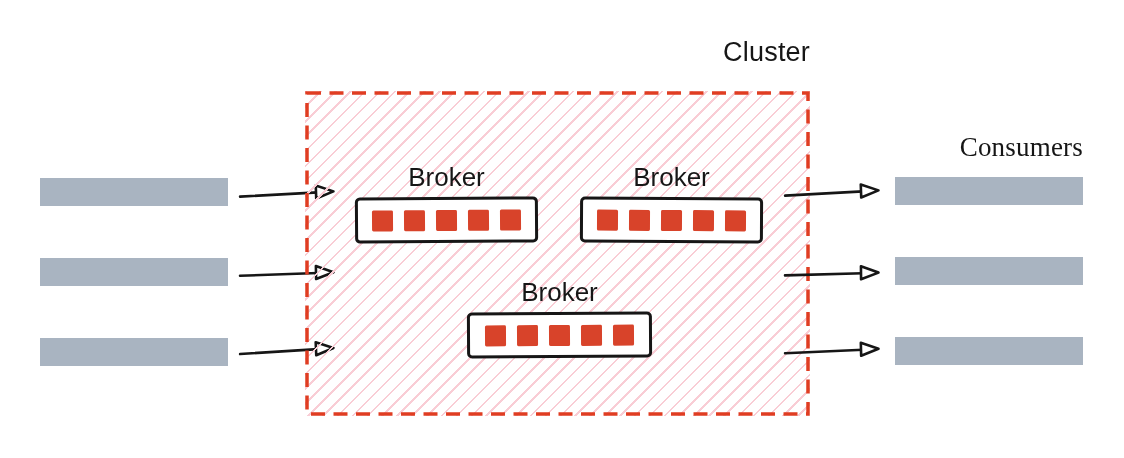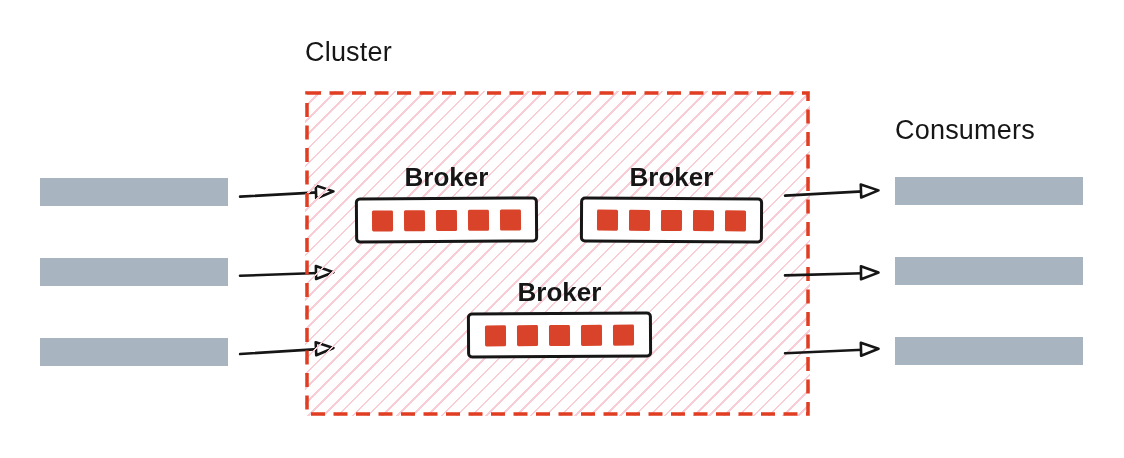--- a/index.html
+++ b/index.html
@@ -12,27 +12,27 @@
     font-family: "Liberation Sans", sans-serif;
     color: var(--ink, #161616);
   }
 
   
   .col-label {
     position: absolute;
     font-size: 27px;
     line-height: 30px;
     font-weight: 500;
-    text-align: left;
+    text-align: right;
     letter-spacing: 0.2px;
     color: var(--ink, #161616);
     white-space: nowrap;
   }
   .producers-label { left: 40px;  top: 128px; width: 188px; }
-  .consumers-label { left: 895px; top: 115px; width: 188px; }
+  .consumers-label { left: 895px; top: 132px; width: 188px; font-family: Liberation Serif, serif; }
   .cluster-label   { left: 305px; top: 37px;  width: 505px; }
 
   
   .bars {
     position: absolute;
     display: flex;
     flex-direction: column;
     gap: 52px;
     width: 188px;
   }
@@ -66,21 +66,21 @@
   }
 
   
   .broker { position: absolute; width: 183px; }
   .broker-1 { left: 50px;  top: 70px; }
   .broker-2 { left: 275px; top: 70px; }
   .broker-3 { left: 162px; top: 185px; width: 185px; }
   .broker-label {
     font-size: 26px;
     line-height: 32px;
-    font-weight: 700;
+    font-weight: 400;
     text-align: center;
     color: var(--ink, #161616);
     margin-bottom: 4px;
     white-space: nowrap;
   }
   .broker-box {
     box-sizing: border-box;
     height: 46px;
     border: 3px solid var(--ink, #161616);
     border-radius: 5px;

